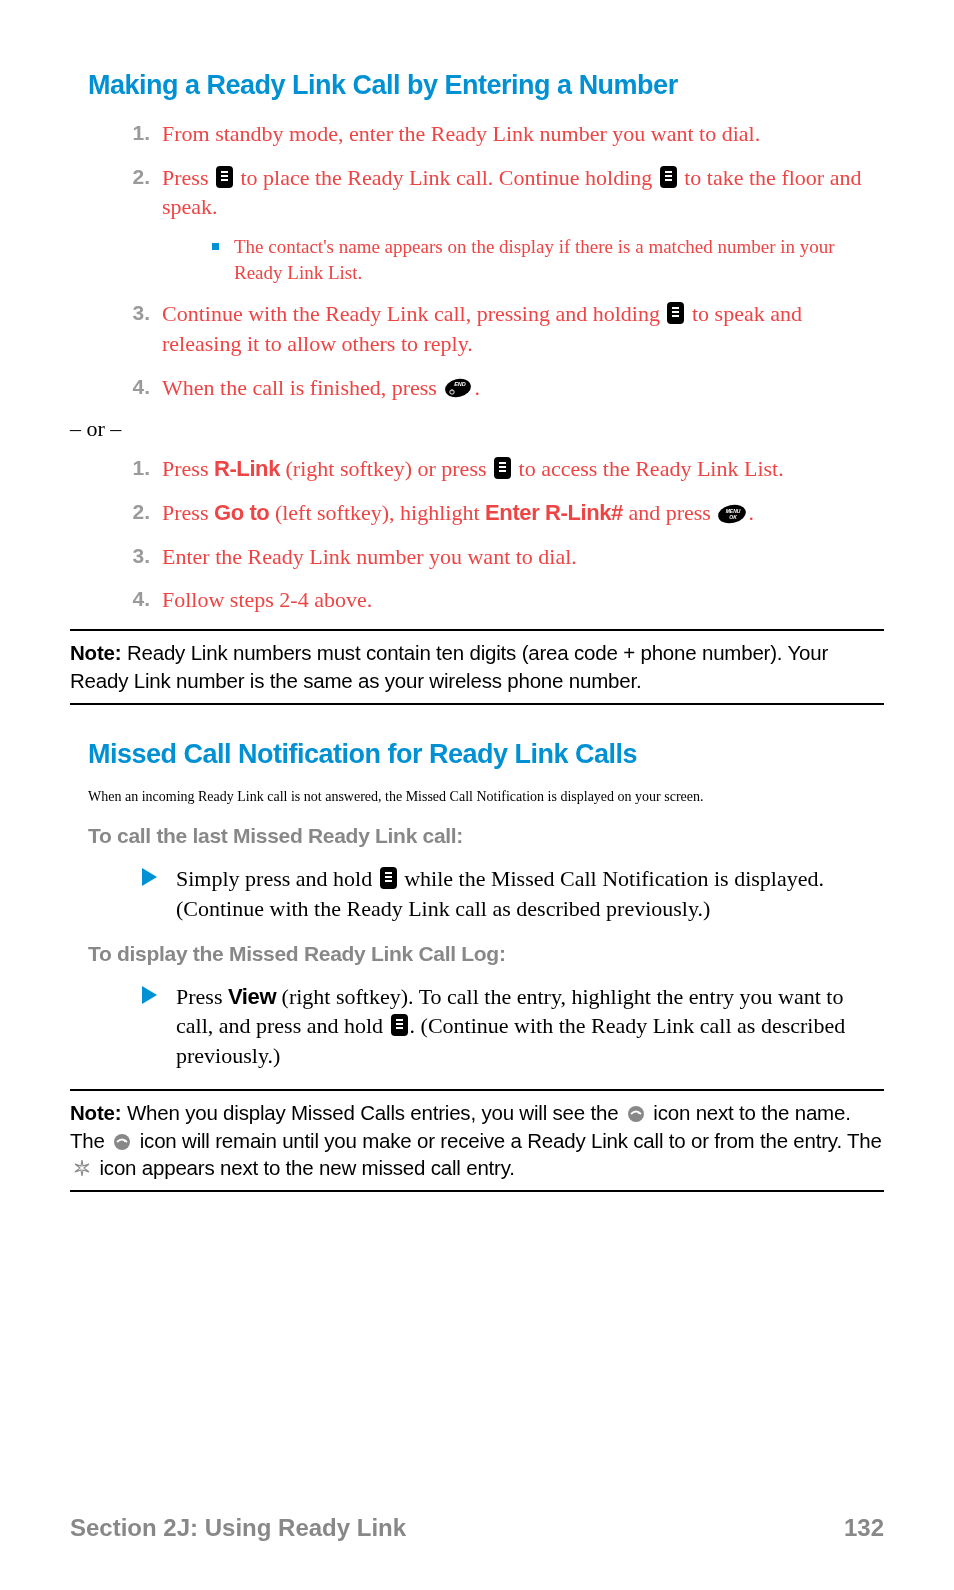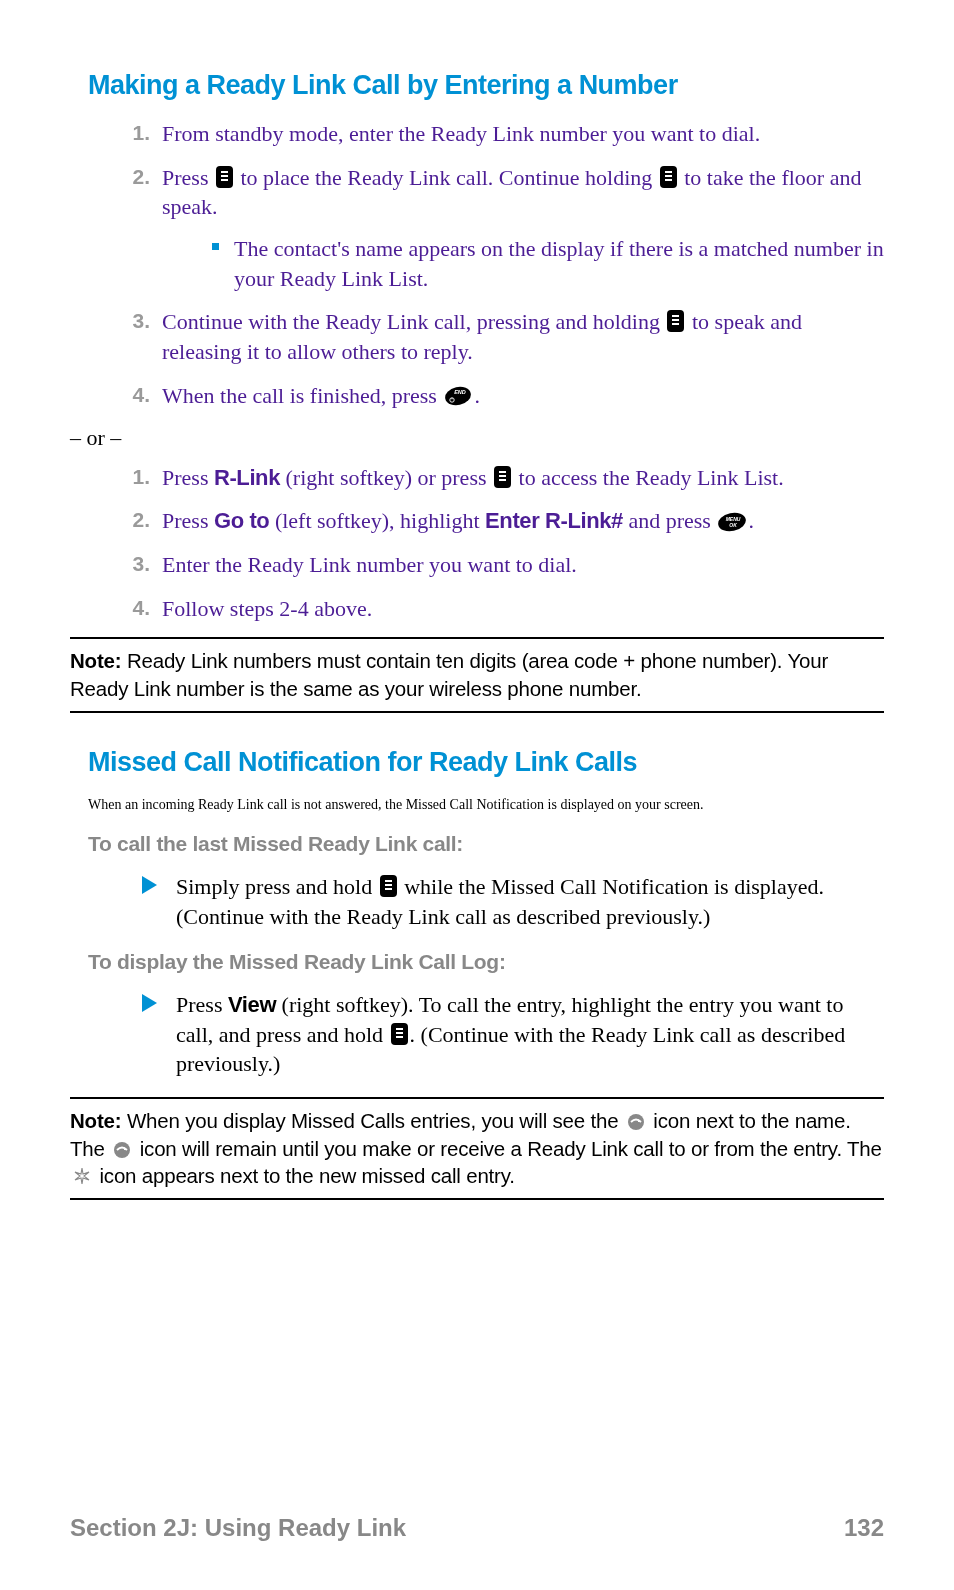--- a/index.html
+++ b/index.html
@@ -39,21 +39,21 @@
     margin: 0 0 0 50px;
     counter-reset: step;
   }
   ol.steps > li {
     counter-increment: step;
     position: relative;
     padding-left: 42px;
     font-size: 22px;
     line-height: 1.35;
     margin-bottom: 14px;
-    color: #4c1d95;
+    color: #ef4444;
   }
   ol.steps > li::before {
     content: counter(step) ".";
     position: absolute;
     left: 0;
     top: 0;
     font-family: "Helvetica Neue", Helvetica, Arial, sans-serif;
     font-weight: 800;
     font-size: 21px;
     color: #9a9a9a;
@@ -61,21 +61,21 @@
     text-align: right;
   }
   ul.square-bullet {
     list-style: none;
     padding: 0;
     margin: 12px 0 0 50px;
   }
   ul.square-bullet > li {
     position: relative;
     padding-left: 22px;
-    font-size: 22px;
+    font-size: 19px;
     line-height: 1.35;
     margin-bottom: 6px;
   }
   ul.square-bullet > li::before {
     content: "";
     position: absolute;
     left: 0;
     top: 9px;
     width: 7px;
     height: 7px;

